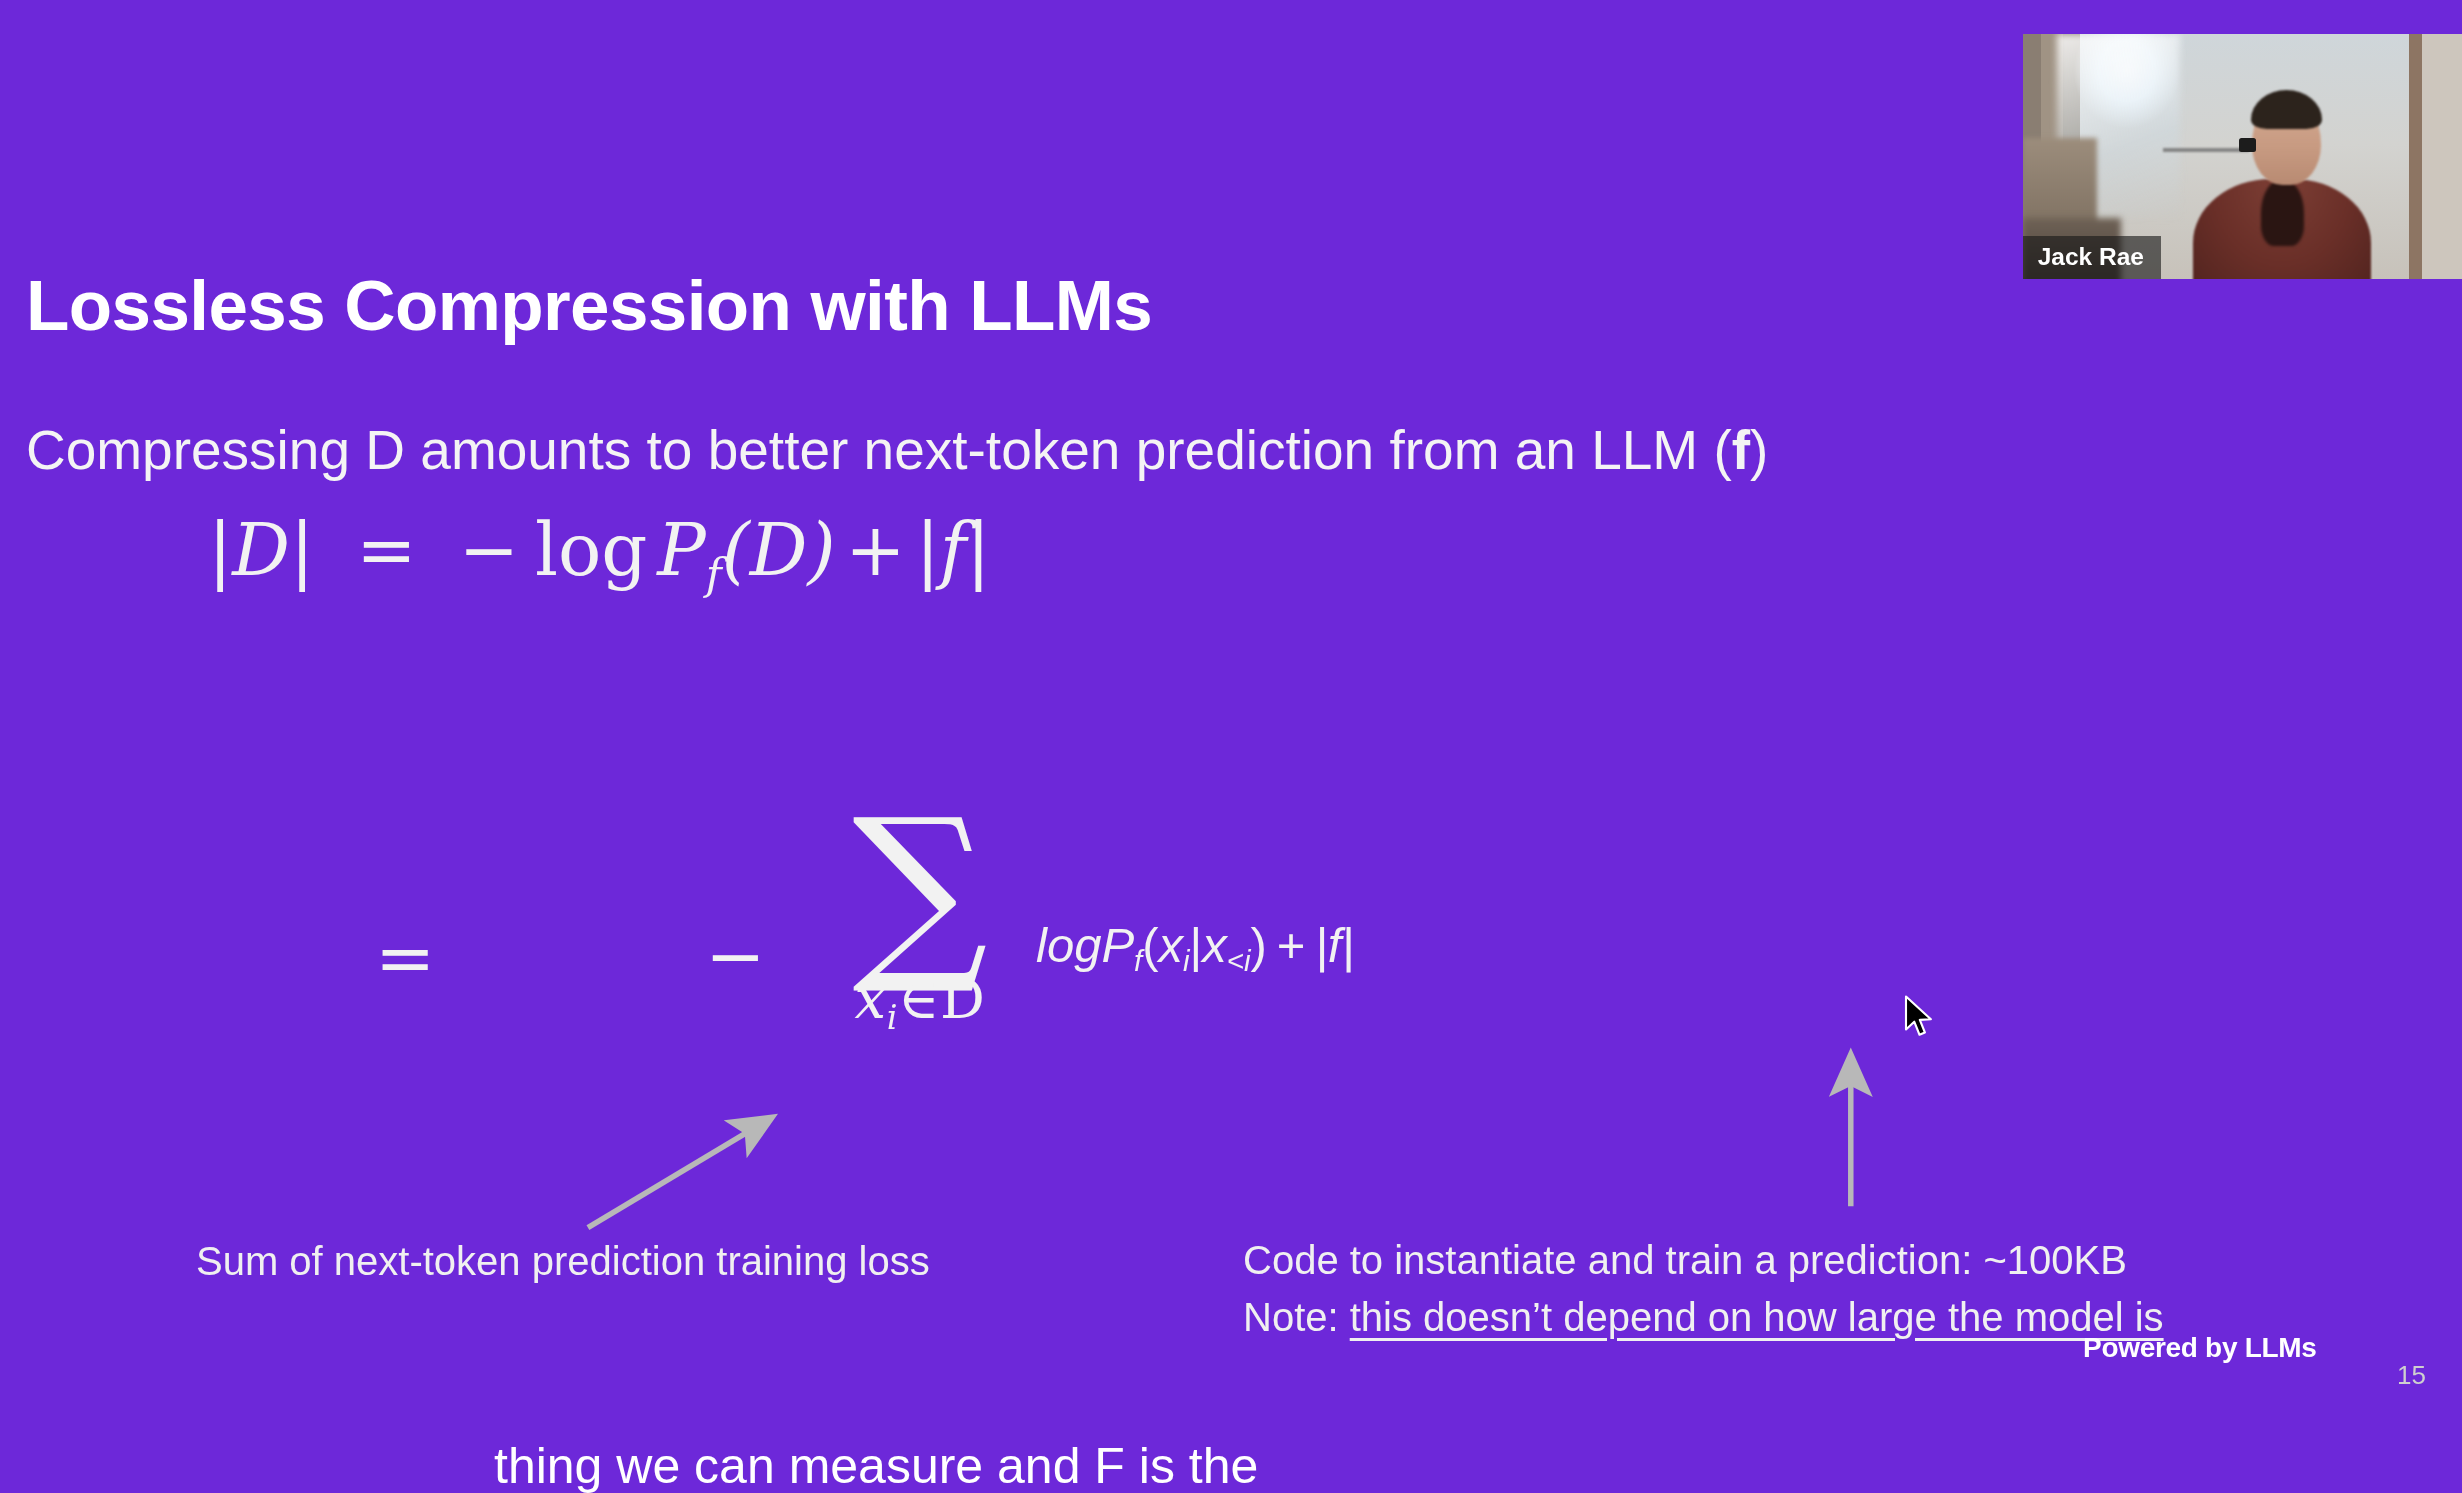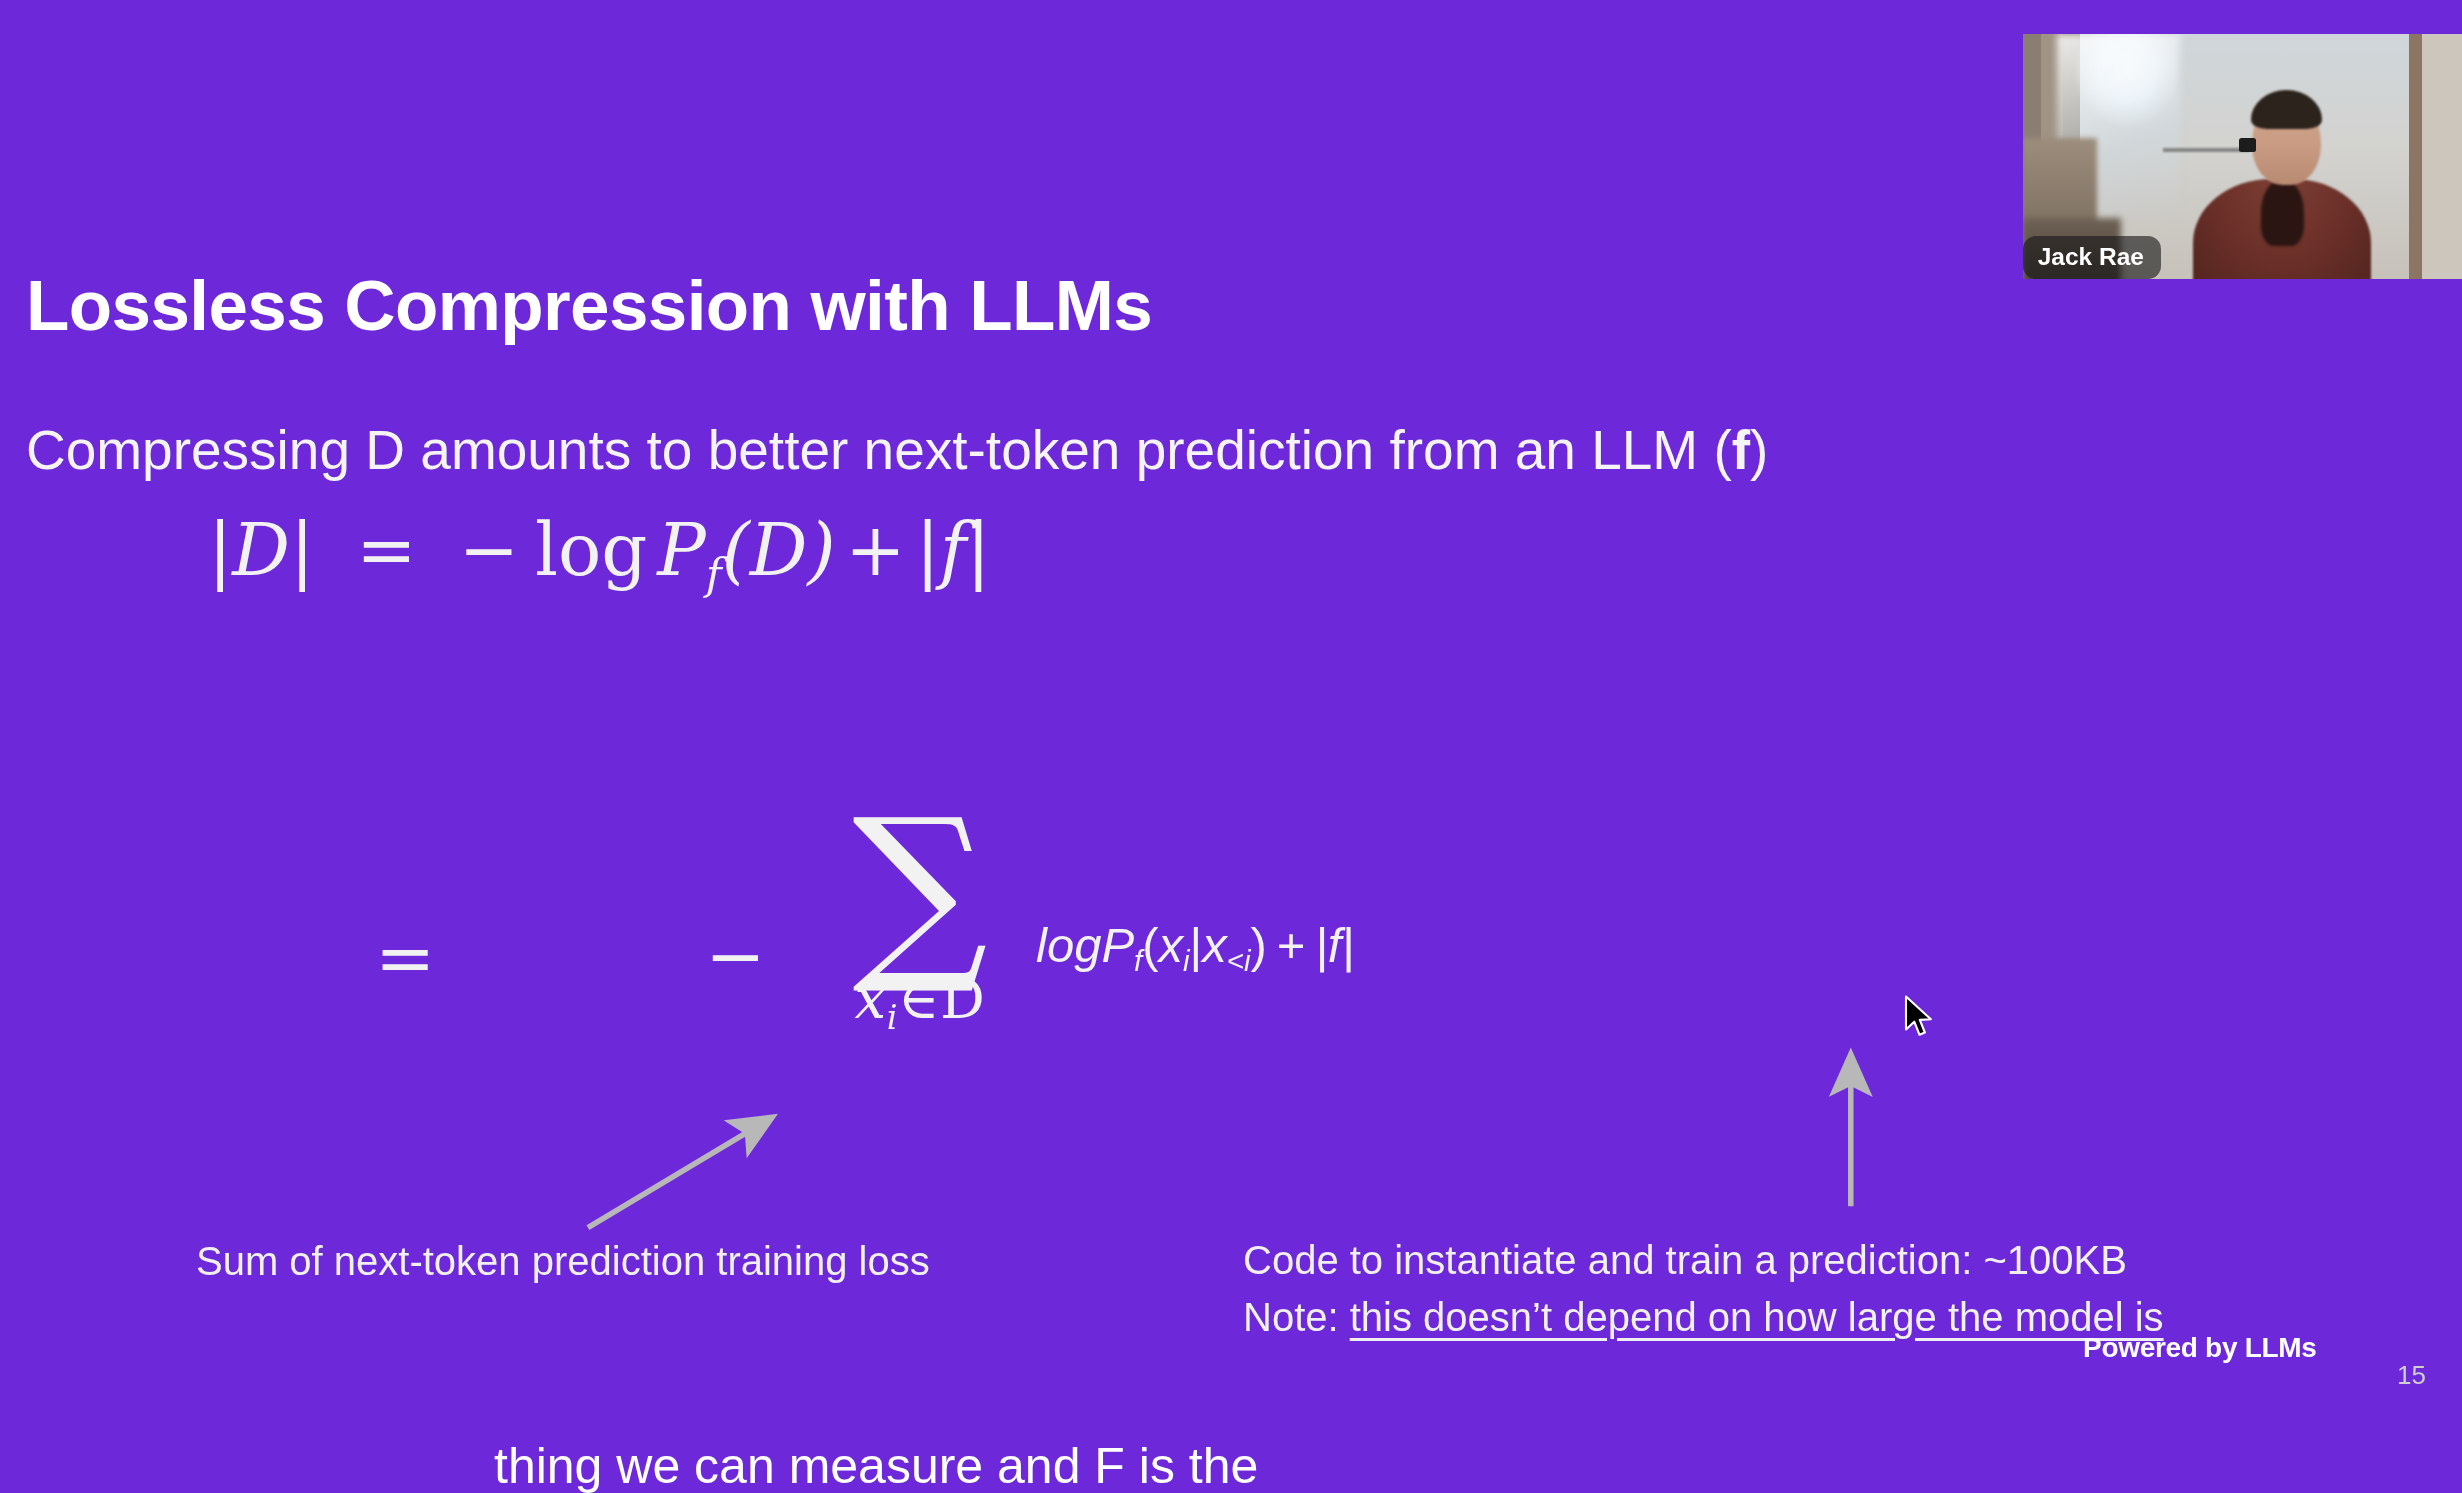--- a/index.html
+++ b/index.html
@@ -264,21 +264,20 @@
     position: absolute;
     left: 0px;
     bottom: 0px;
     padding: 8.6px 17px 9.8px 14.7px;
     background: rgba(24,24,24,0.62);
     font-size: 24.5px;
     font-weight: bold;
     color: #ffffff;
     letter-spacing: 0px;
     line-height: 1;
-    border-radius: 13px;
   }
 
   
   #caption {
     position: absolute;
     left: 494px;
     top: 1318px;
     font-size: 50px;
     font-weight: normal;
     line-height: 1.19;

